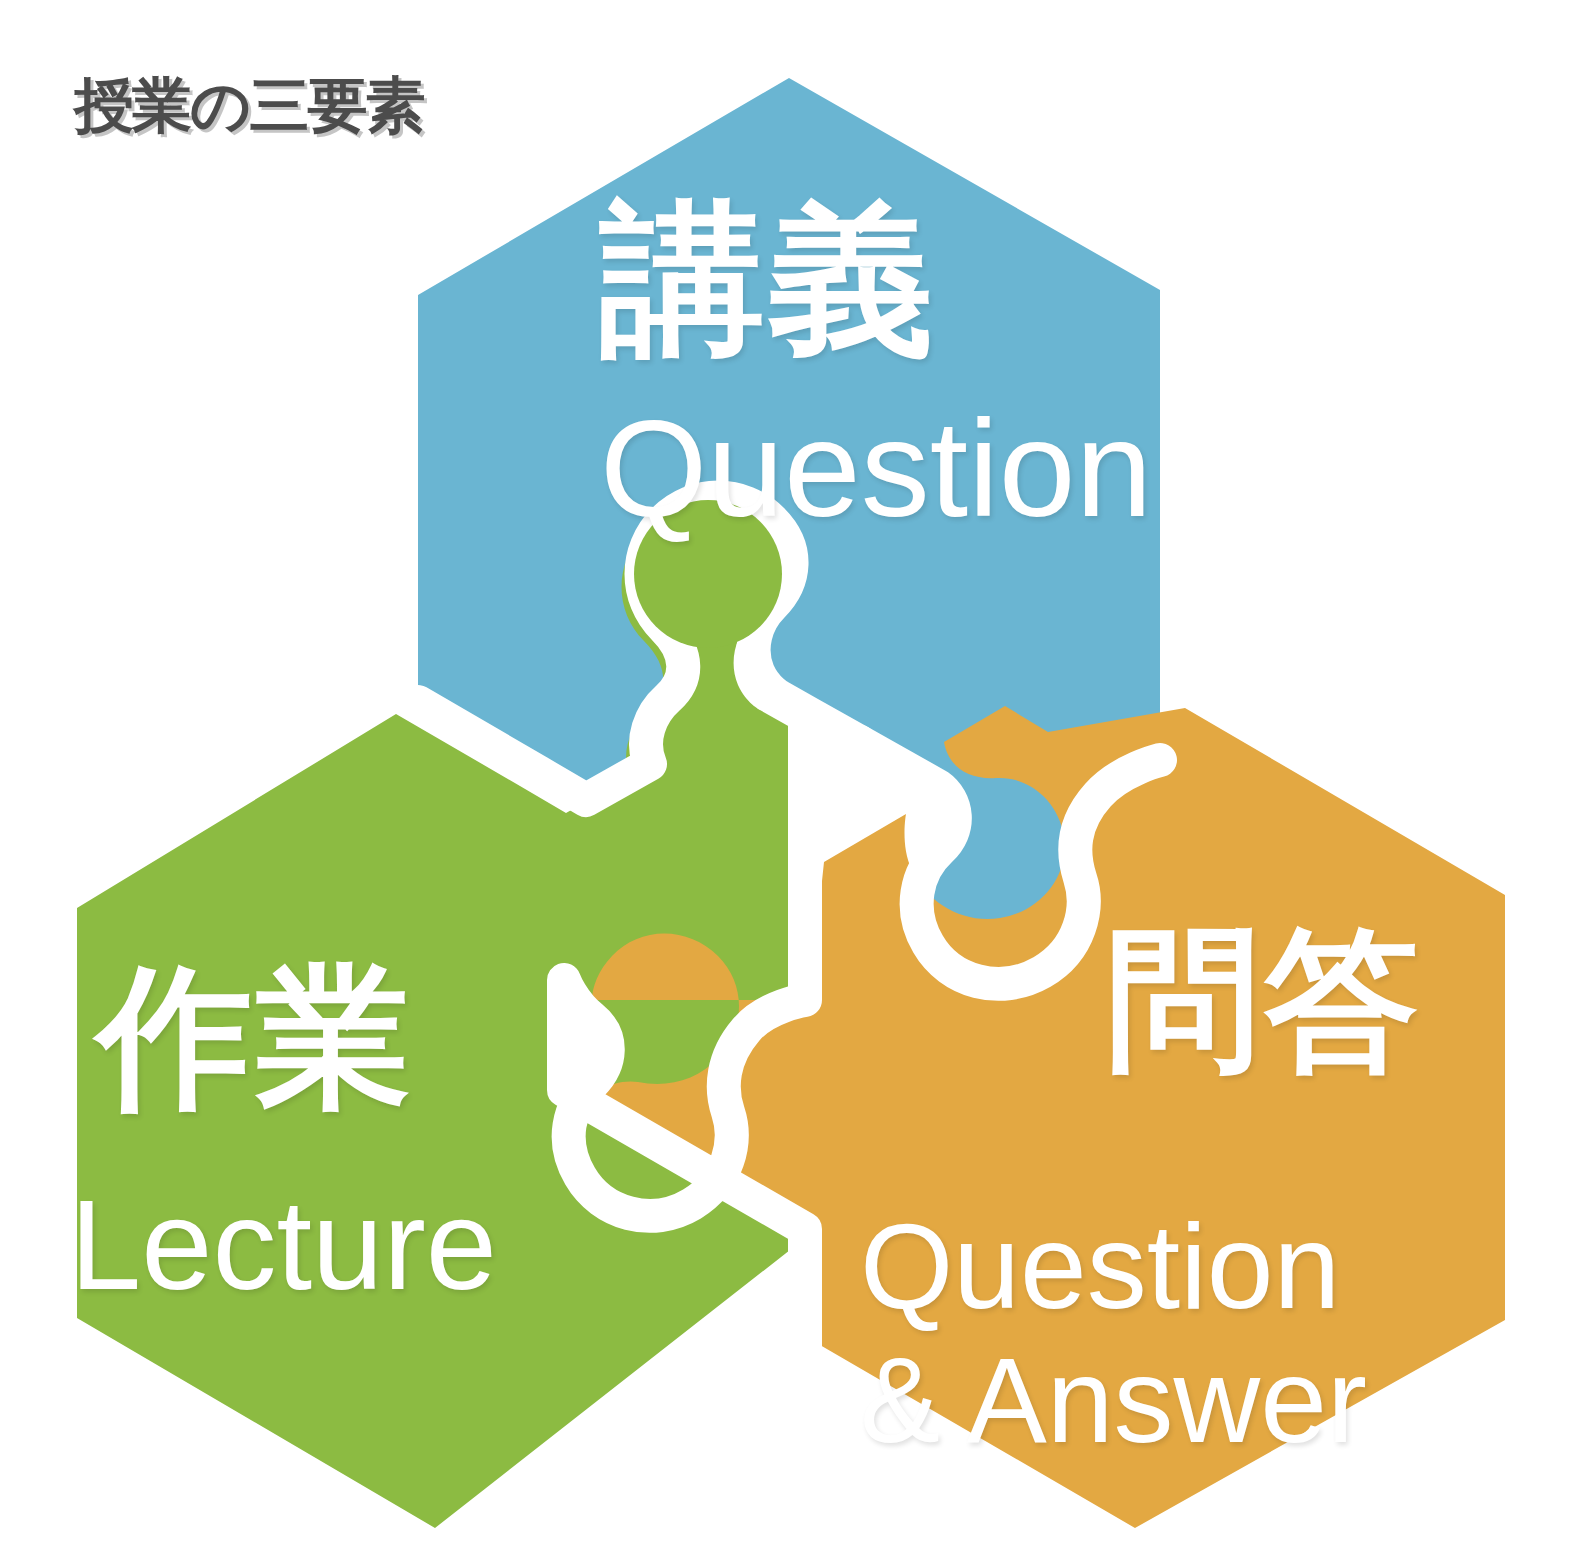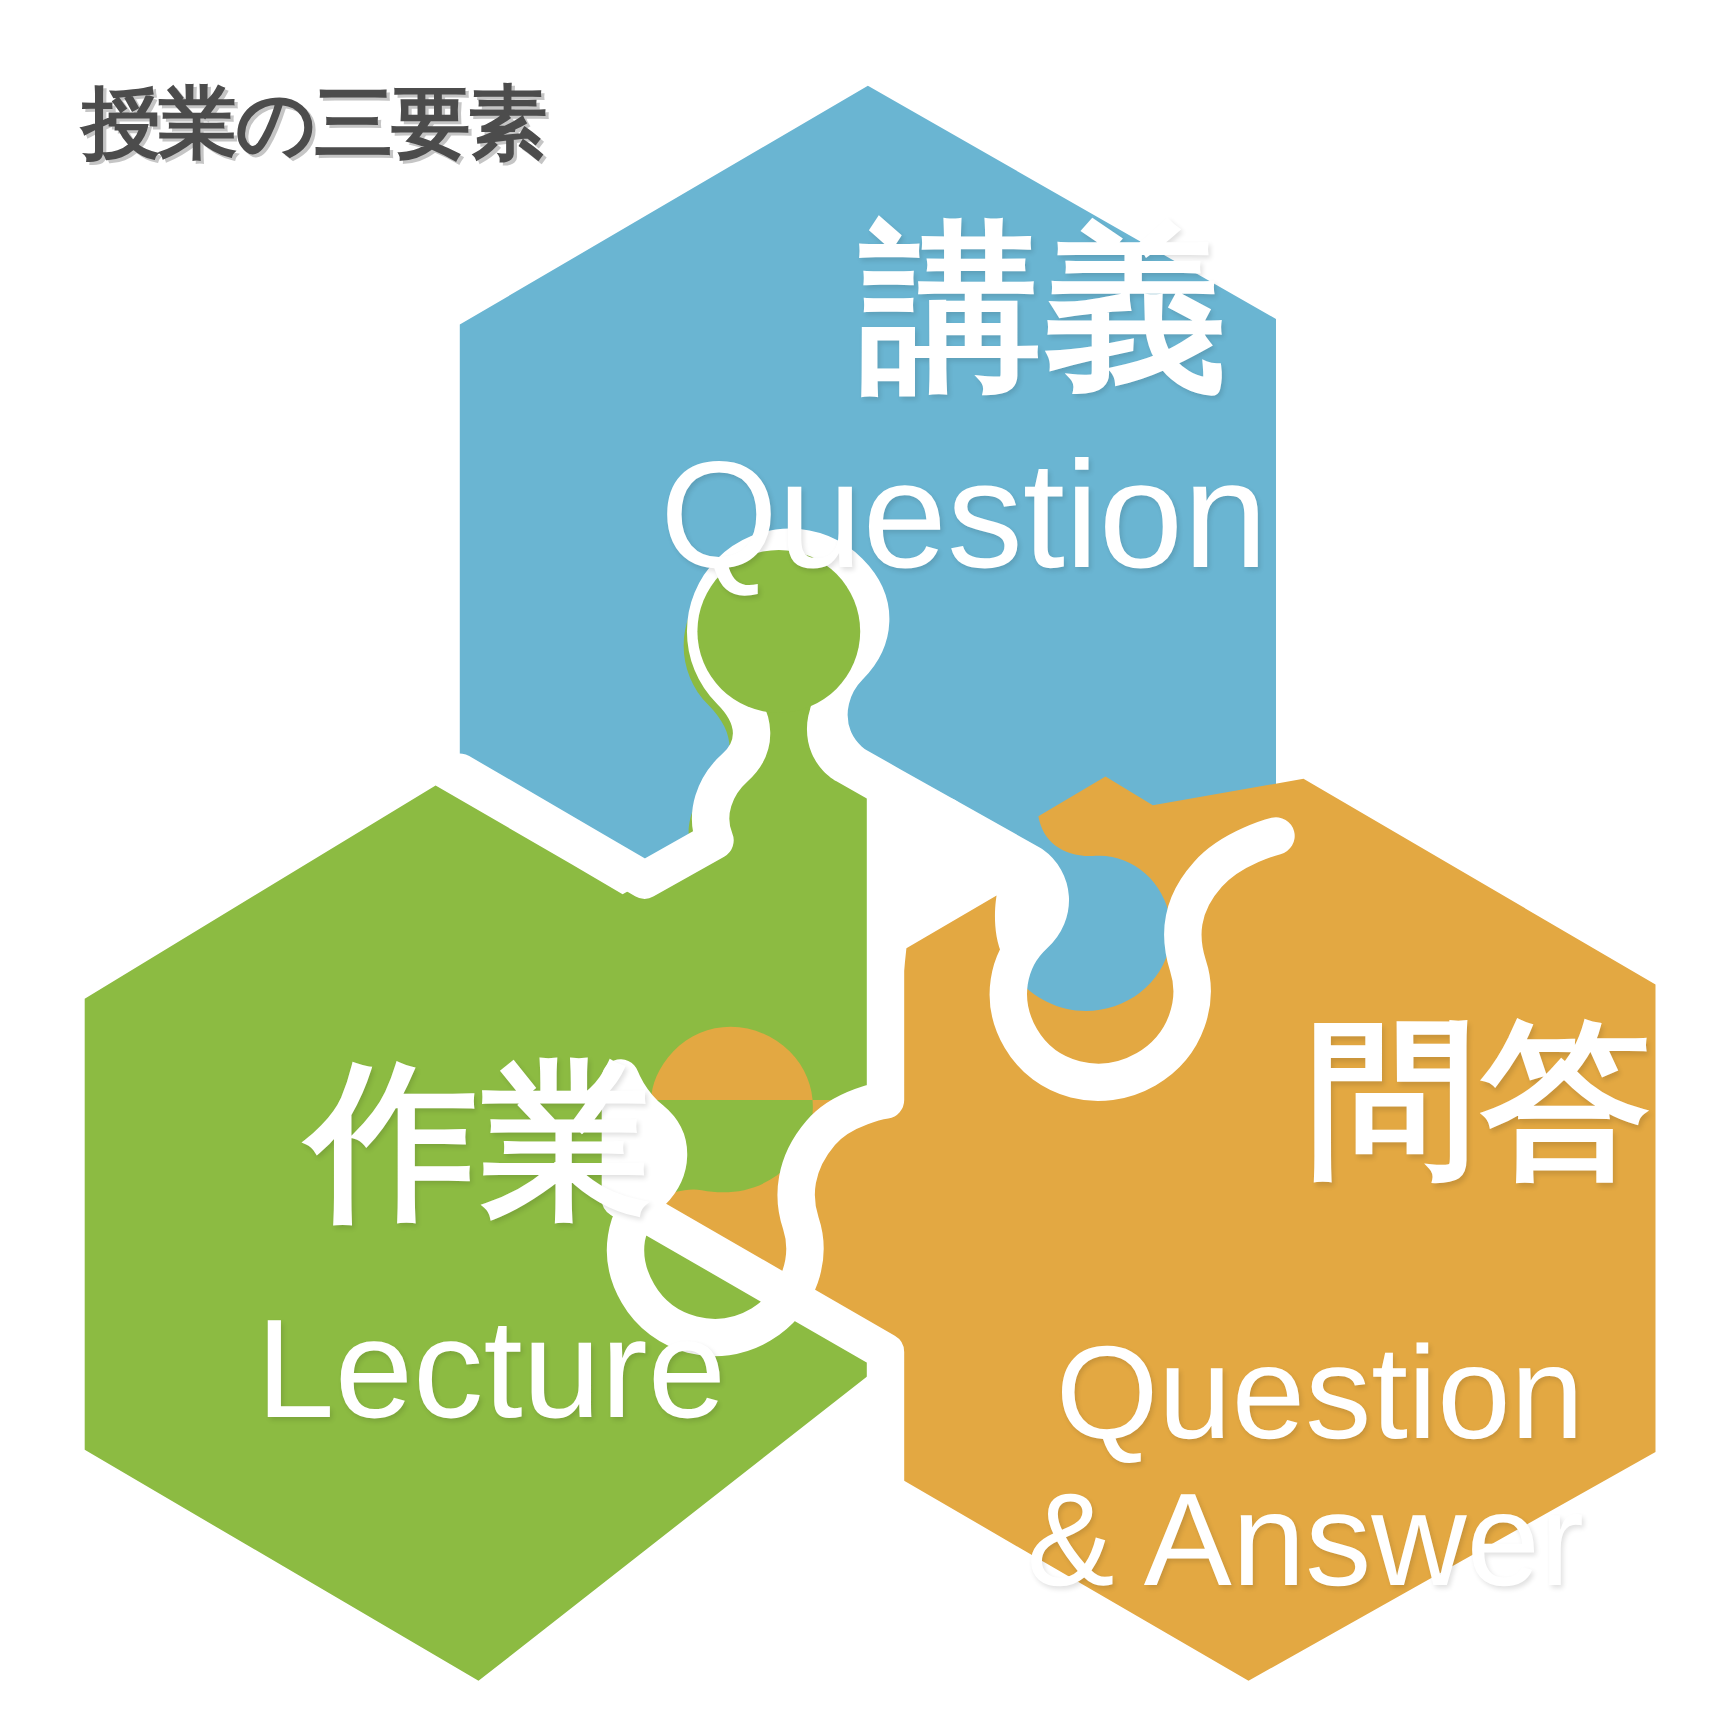--- a/index.html
+++ b/index.html
@@ -19,33 +19,33 @@
     position: absolute;
     left: 0;
     top: 0;
     width: 1571px;
     height: 1566px;
   }
   .diagram-title {
     position: absolute;
     left: 74px;
     top: 75px;
-    font-size: 72px;
+    font-size: 60px;
     font-weight: 700;
     color: #4c4c4c;
     letter-spacing: -2px;
     line-height: 1;
     white-space: nowrap;
     text-shadow: 3px 3px 0 rgba(150,150,150,0.55);
     font-family: "DejaVu Sans", "Liberation Sans", sans-serif;
   }
   .piece-label {
     position: absolute;
     color: #ffffff;
-    text-align: right;
+    text-align: left;
     line-height: 1.02;
     white-space: pre;
     text-shadow: 2px 3px 5px rgba(0,0,0,0.12);
     pointer-events: none;
   }
   .ja {
     font-family: "DejaVu Sans", "Liberation Sans", sans-serif;
     font-weight: 700;
     letter-spacing: 4px;
   }

